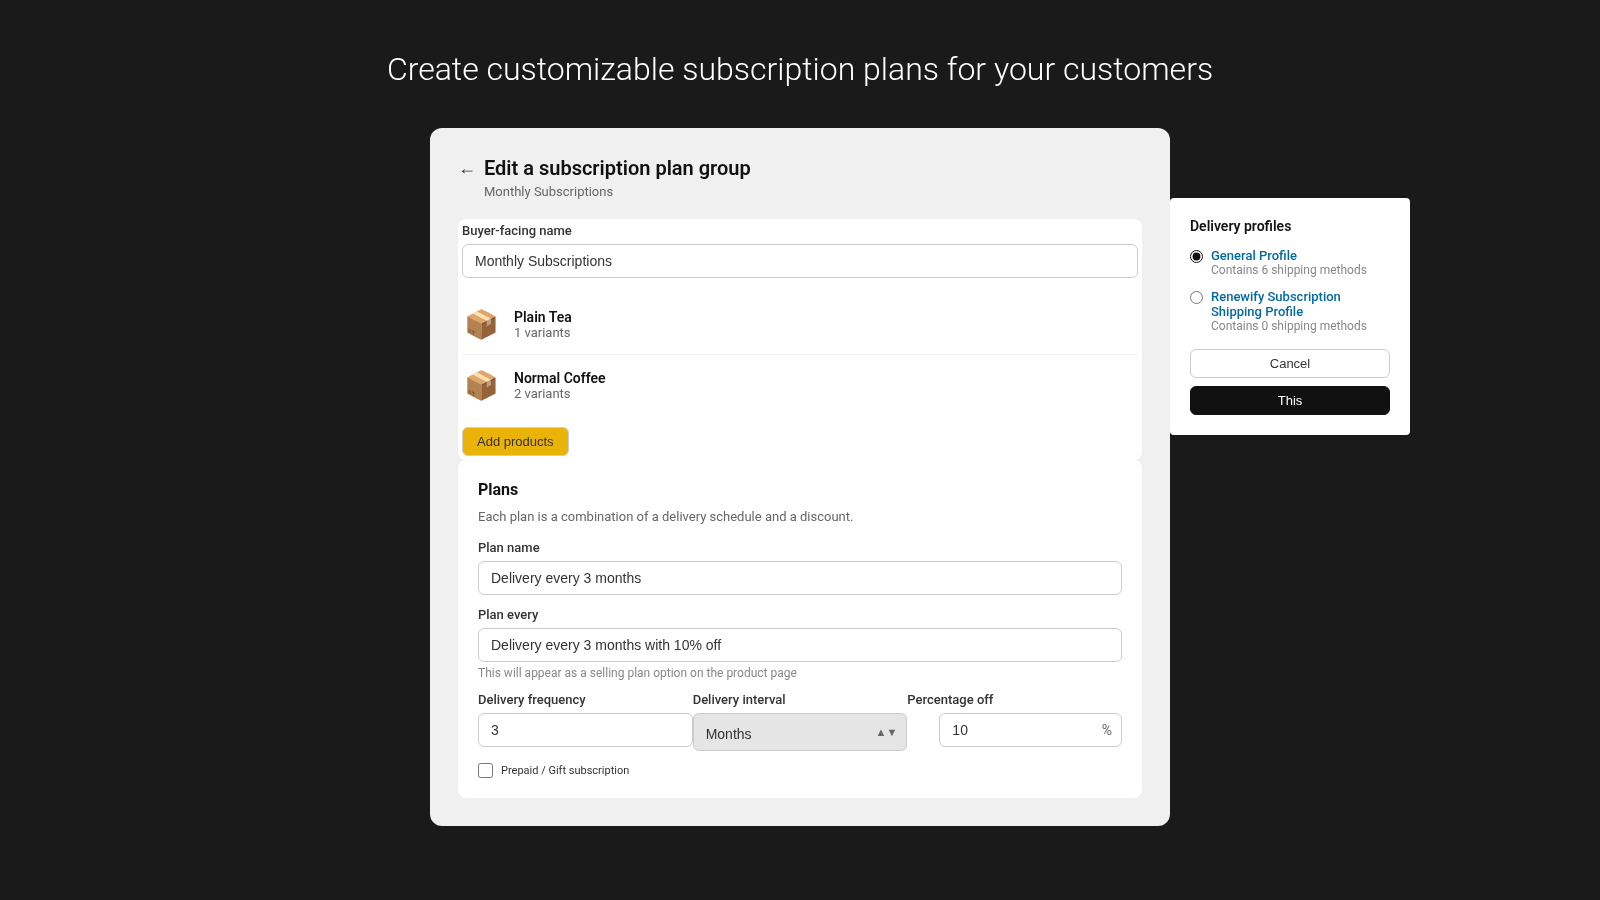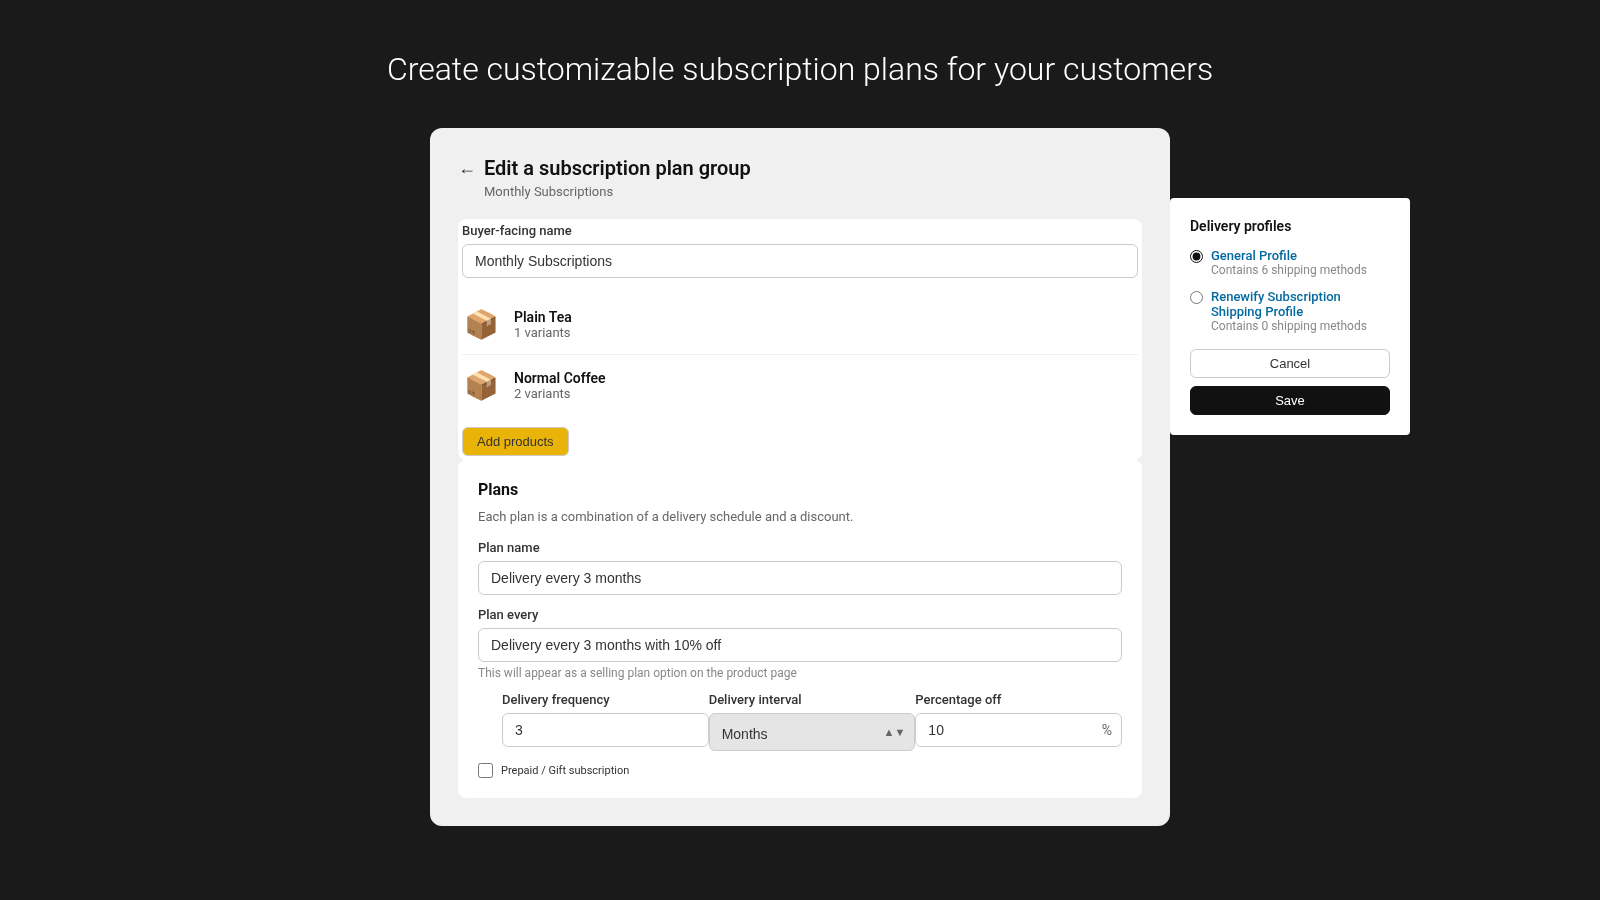--- a/index.html
+++ b/index.html
@@ -128,21 +128,20 @@
     .plan-hint {
       font-size: 12px;
       color: #888;
       margin-top: 4px;
       margin-bottom: 12px;
     }
     .frequency-row {
       display: flex;
       gap: 0;
       margin-bottom: 12px;
-      margin-left: 24px;
     }
     .freq-group {
       flex: 1;
     }
     .freq-input {
       width: 100%;
       border: 1px solid #ccc;
       border-radius: 6px;
       padding: 8px 12px;
       font-size: 14px;
@@ -171,20 +170,21 @@
       right: 10px;
       top: 50%;
       transform: translateY(-50%);
       pointer-events: none;
       font-size: 11px;
       color: #666;
     }
     .pct-wrapper {
       position: relative;
       width: 100%;
+      padding-left: 32px;
     }
     .pct-input {
       width: 100%;
       border: 1px solid #ccc;
       border-radius: 6px;
       padding: 8px 28px 8px 12px;
       font-size: 14px;
       color: #333;
       background: #fff;
       outline: none;
@@ -375,16 +375,16 @@
     <div class="radio-item">
       <input type="radio" name="delivery-profile" style="">
       <div>
         <div class="radio-label">Renewify Subscription Shipping Profile</div>
         <div class="radio-sublabel">Contains 0 shipping methods</div>
       </div>
     </div>
 
     <div class="delivery-actions">
       <button class="btn-cancel">Cancel</button>
-      <button class="btn-save">Save</button>
+      <button class="btn-save">This</button>
     </div>
   </div>
 </div>
 
 </body></html>

